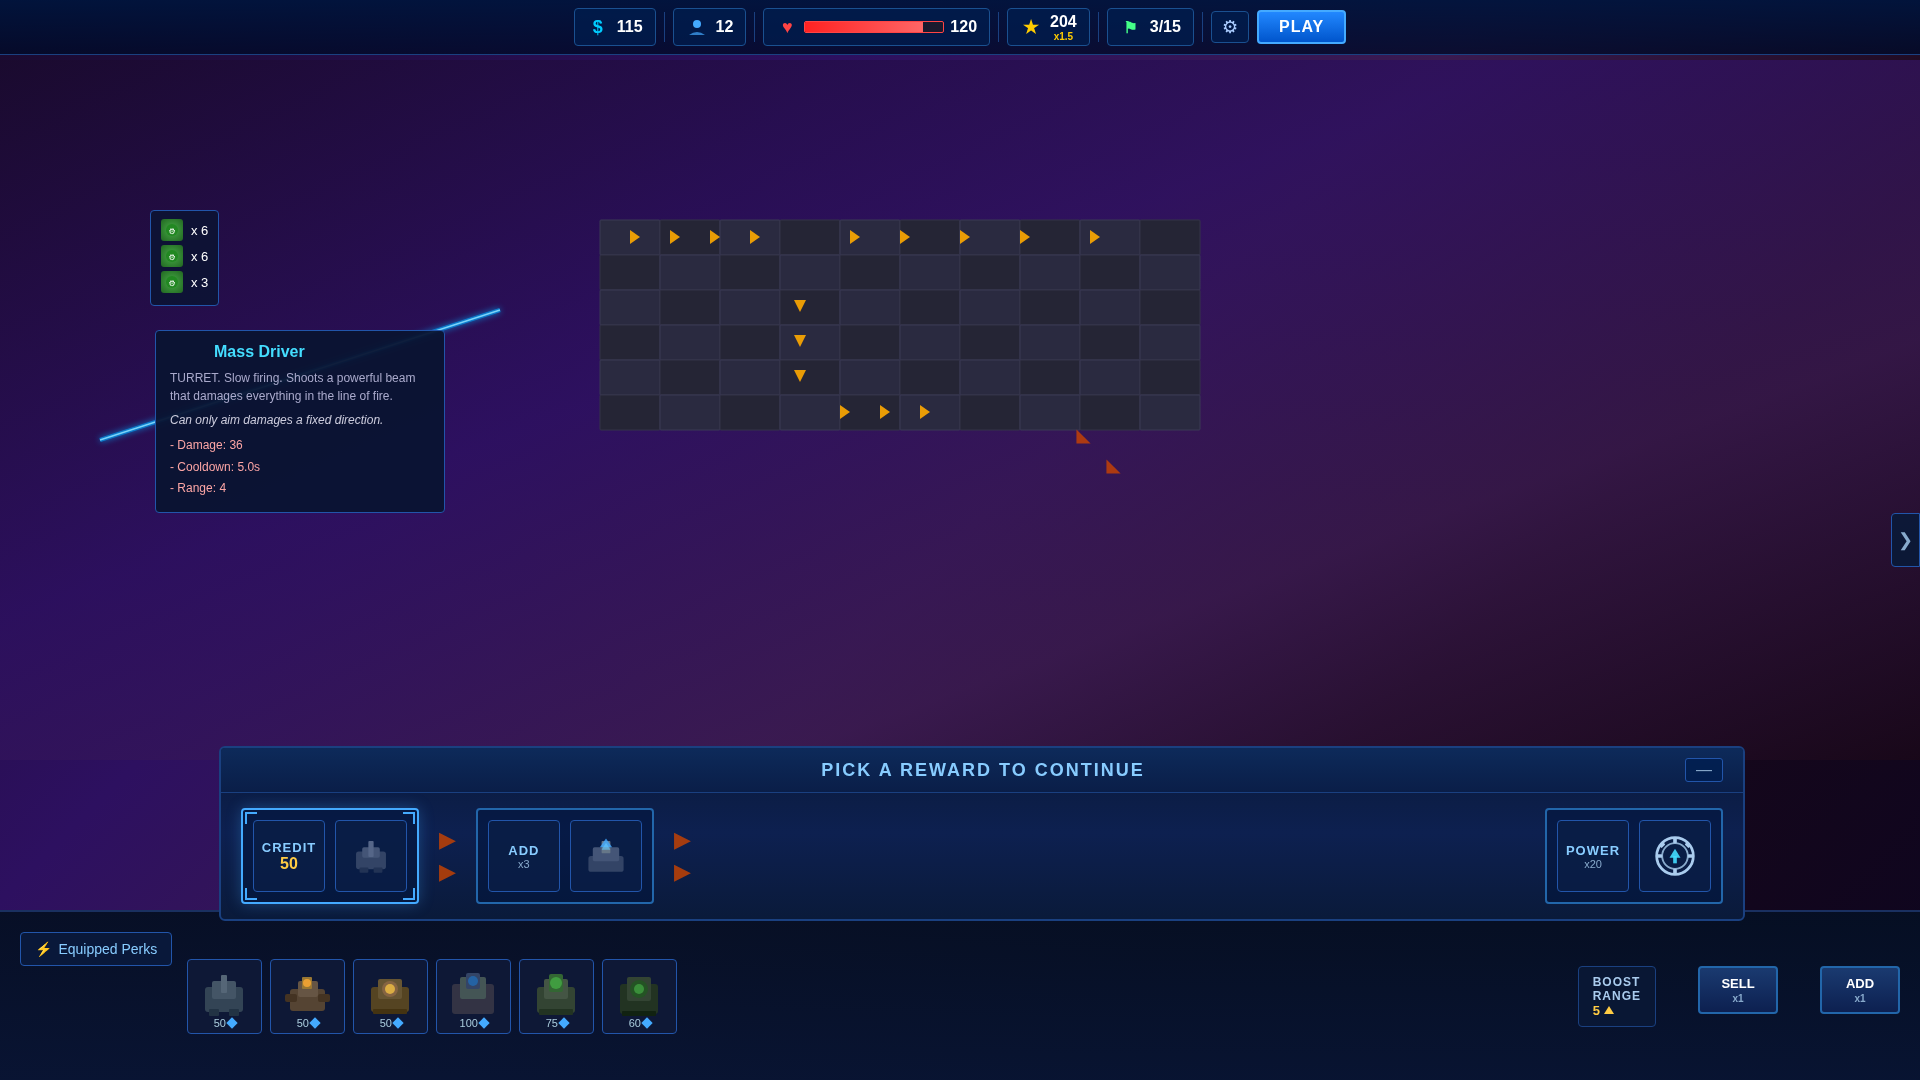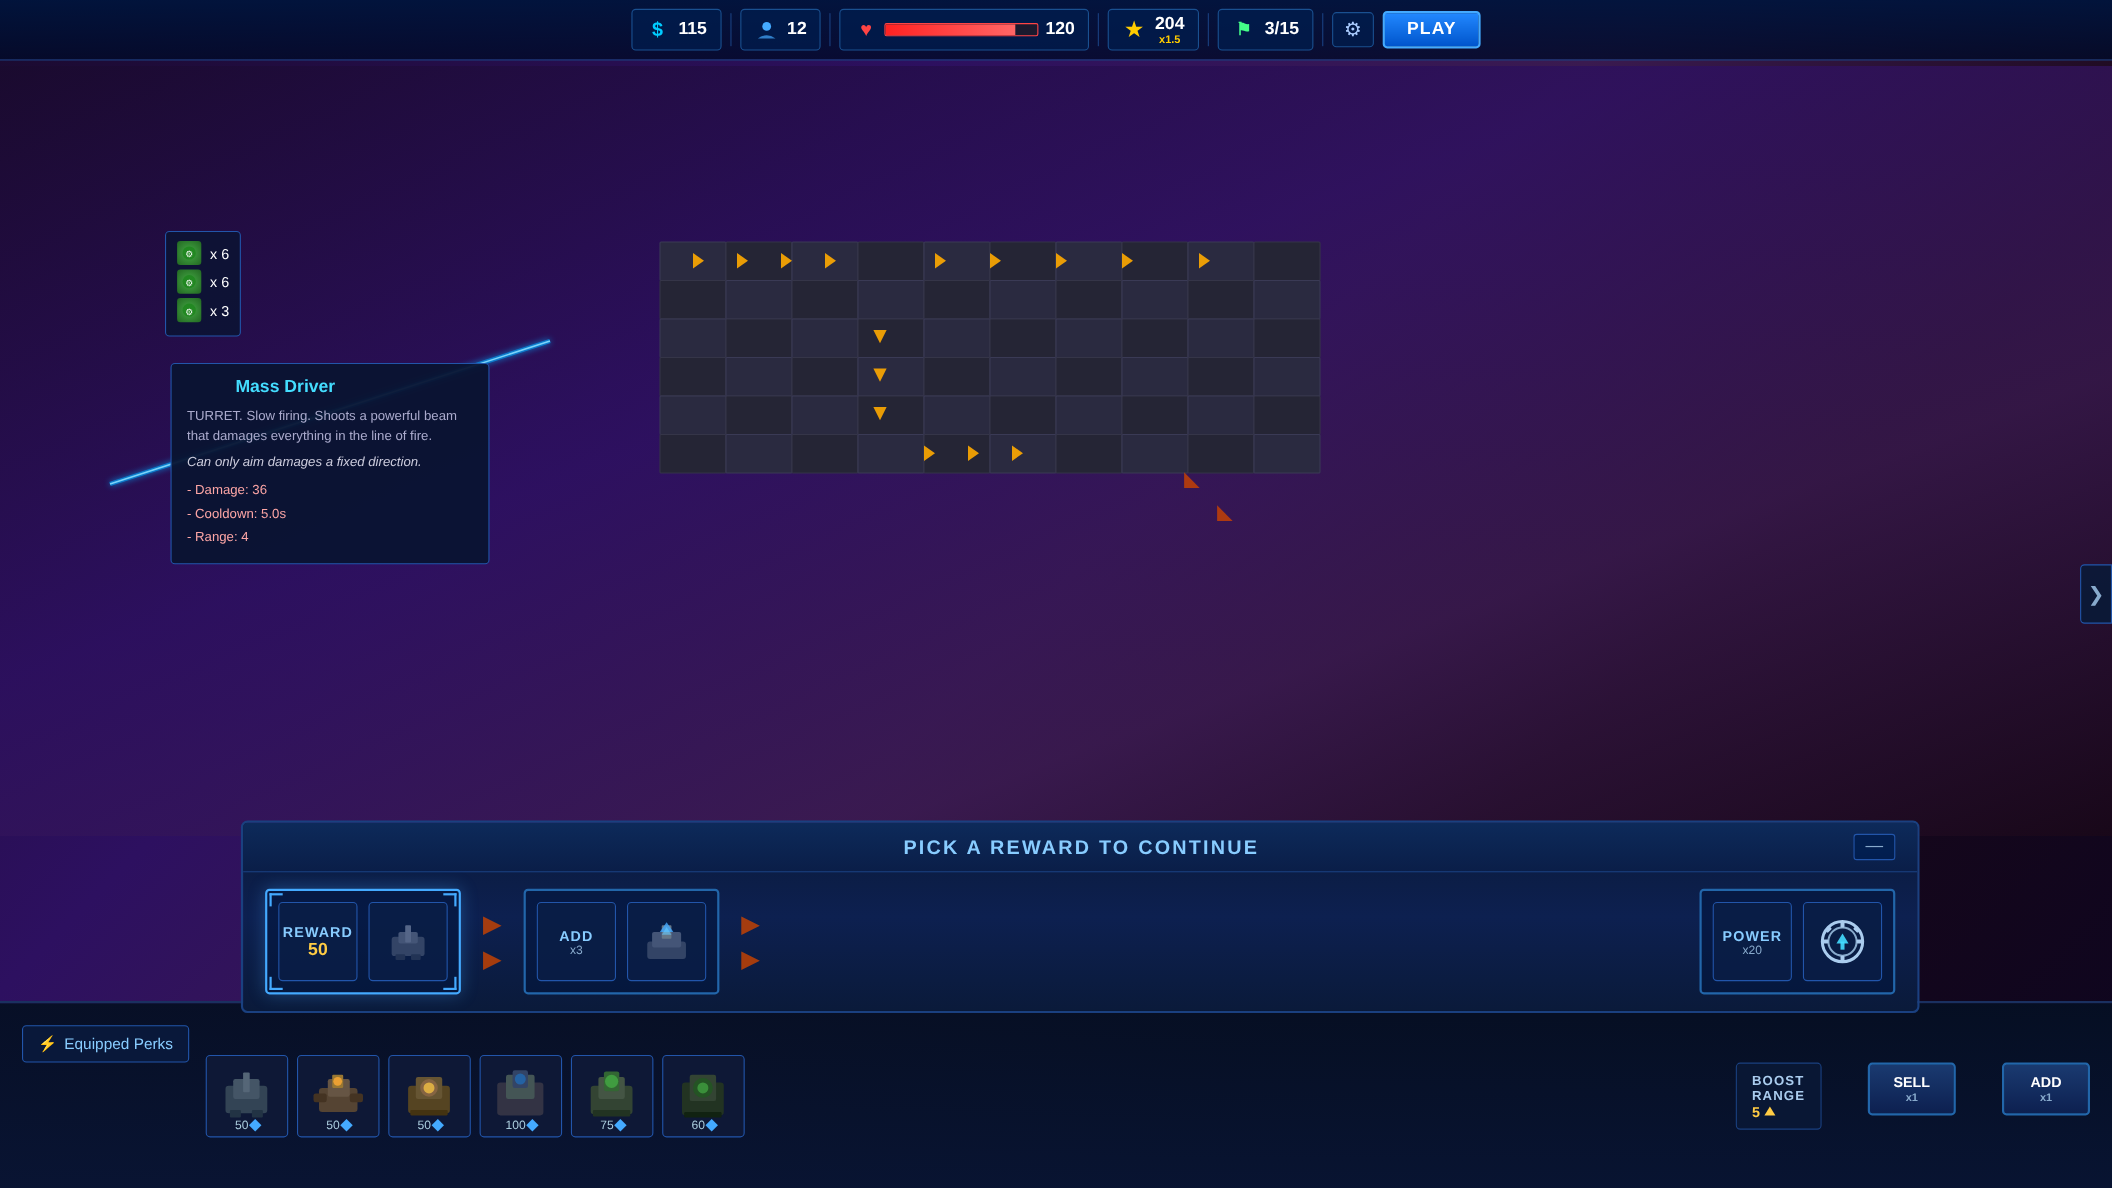--- a/index.html
+++ b/index.html
@@ -724,21 +724,21 @@
     <button class="minimize-btn">—</button>
   </div>
   <div class="reward-content">
 
     <div class="reward-group selected">
       <div class="group-corner corner-tl"></div>
       <div class="group-corner corner-tr"></div>
       <div class="group-corner corner-bl"></div>
       <div class="group-corner corner-br"></div>
       <div class="reward-card">
-        <div class="card-label">REWARD</div>
+        <div class="card-label">CREDIT</div>
         <div class="card-value">50</div>
       </div>
       <div class="reward-card">
         <div class="card-icon-area">
           <svg width="50" height="50" viewBox="0 0 50 50">
             <rect x="8" y="20" width="34" height="20" fill="#334466" rx="3"></rect>
             <rect x="15" y="15" width="20" height="12" fill="#445577" rx="2"></rect>
             <rect x="22" y="8" width="6" height="18" fill="#556688" rx="1"></rect>
             <rect x="12" y="38" width="10" height="6" fill="#223355" rx="1"></rect>
             <rect x="28" y="38" width="10" height="6" fill="#223355" rx="1"></rect>

